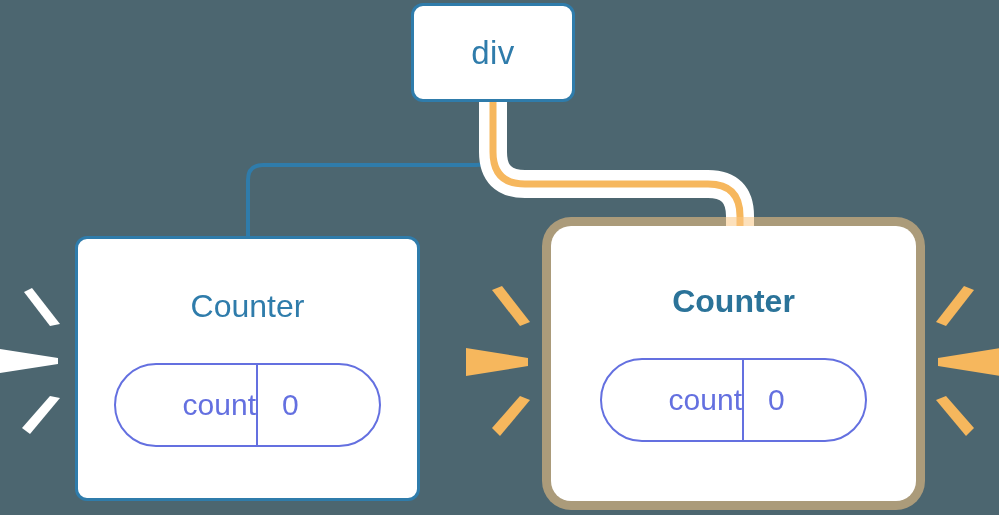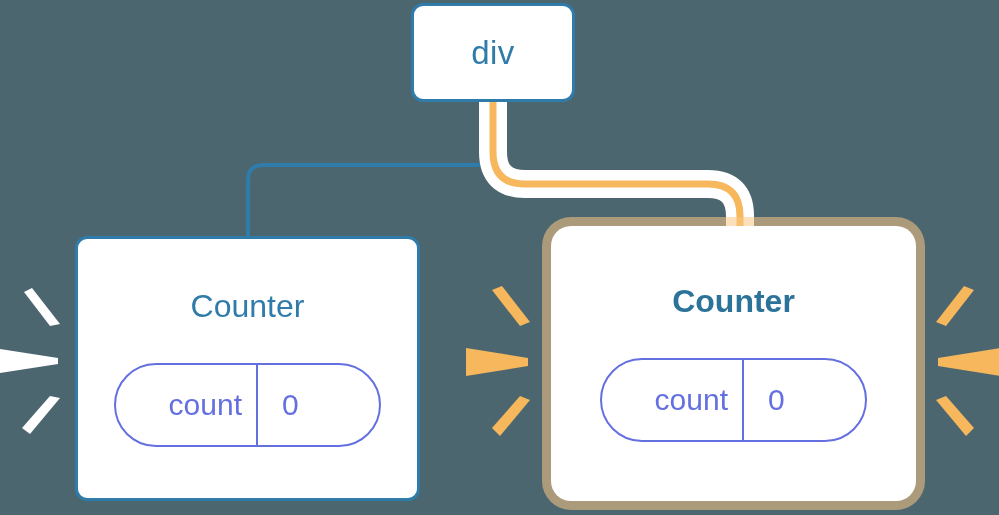--- a/index.html
+++ b/index.html
@@ -96,21 +96,20 @@
   }
   #counter-right .prop-pill {
     width: 267px;
     height: 84px;
   }
   .prop-key {
     flex: 0 0 140px;
     display: flex;
     align-items: center;
     justify-content: flex-end;
-    padding-right: 14px;
     font-size: 30px;
     color: #6470e0;
     box-sizing: border-box;
   }
   .prop-sep {
     width: 2px;
     background: #6470e0;
     flex: 0 0 2px;
   }
   .prop-val {

